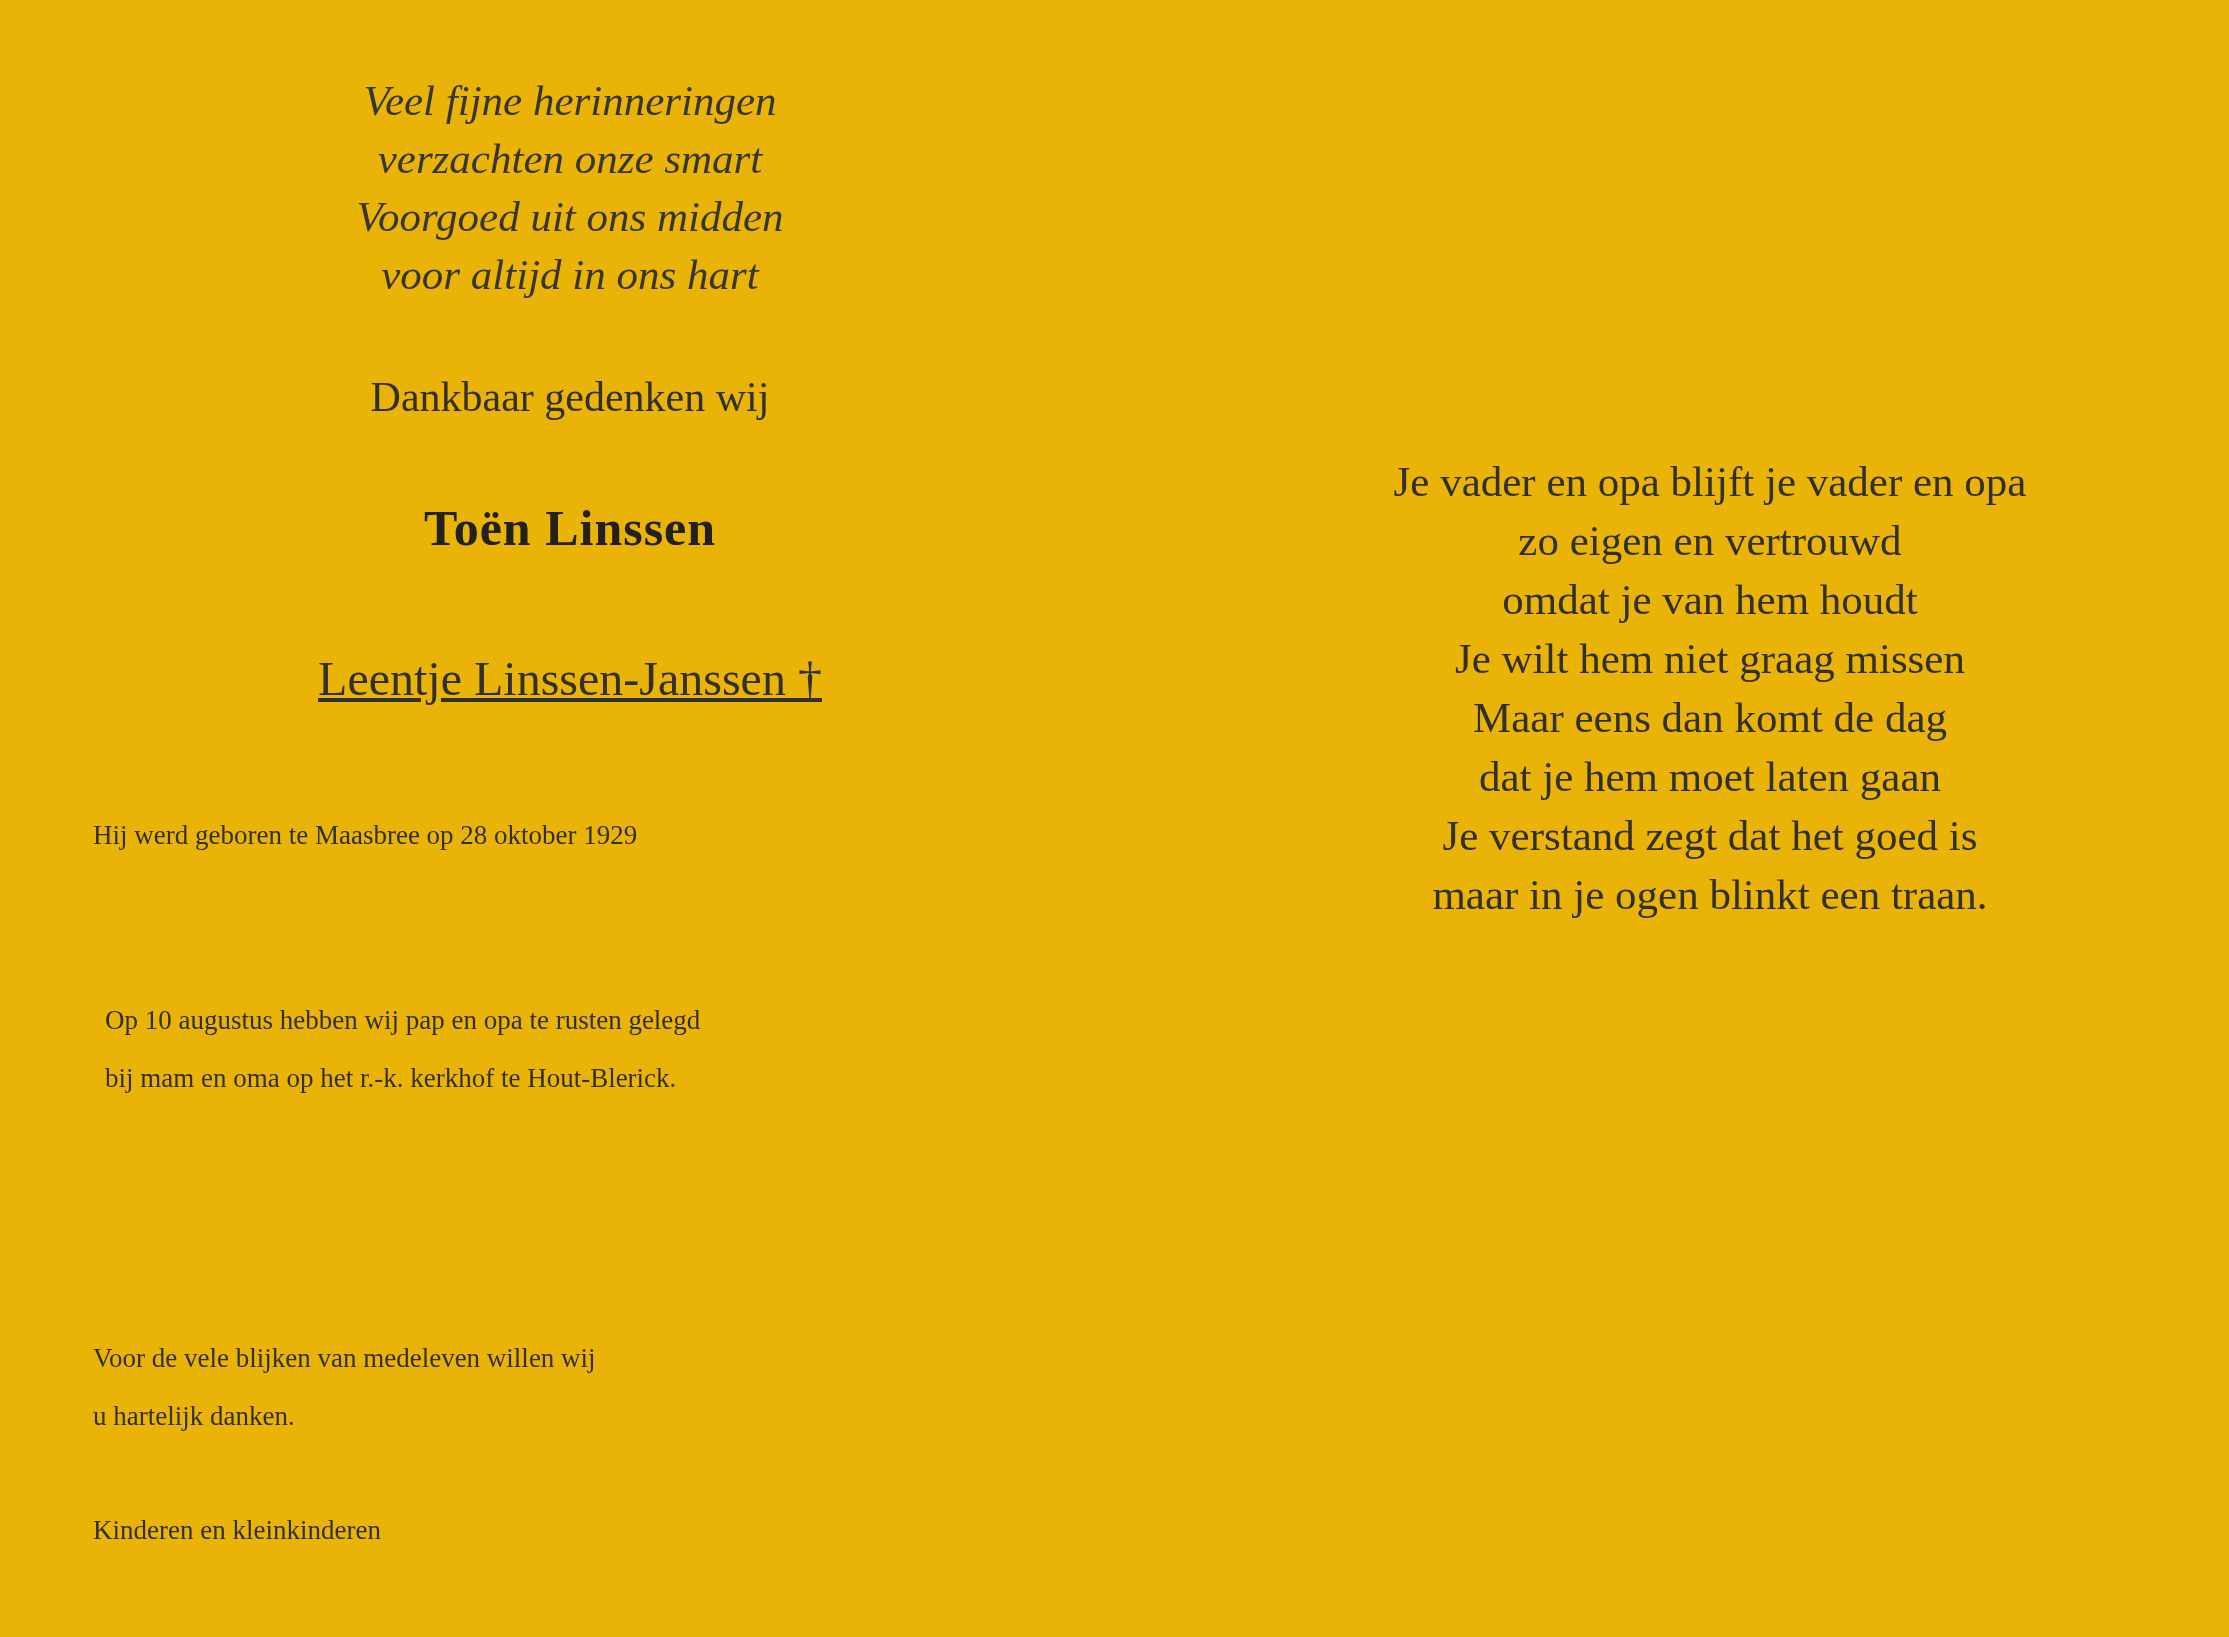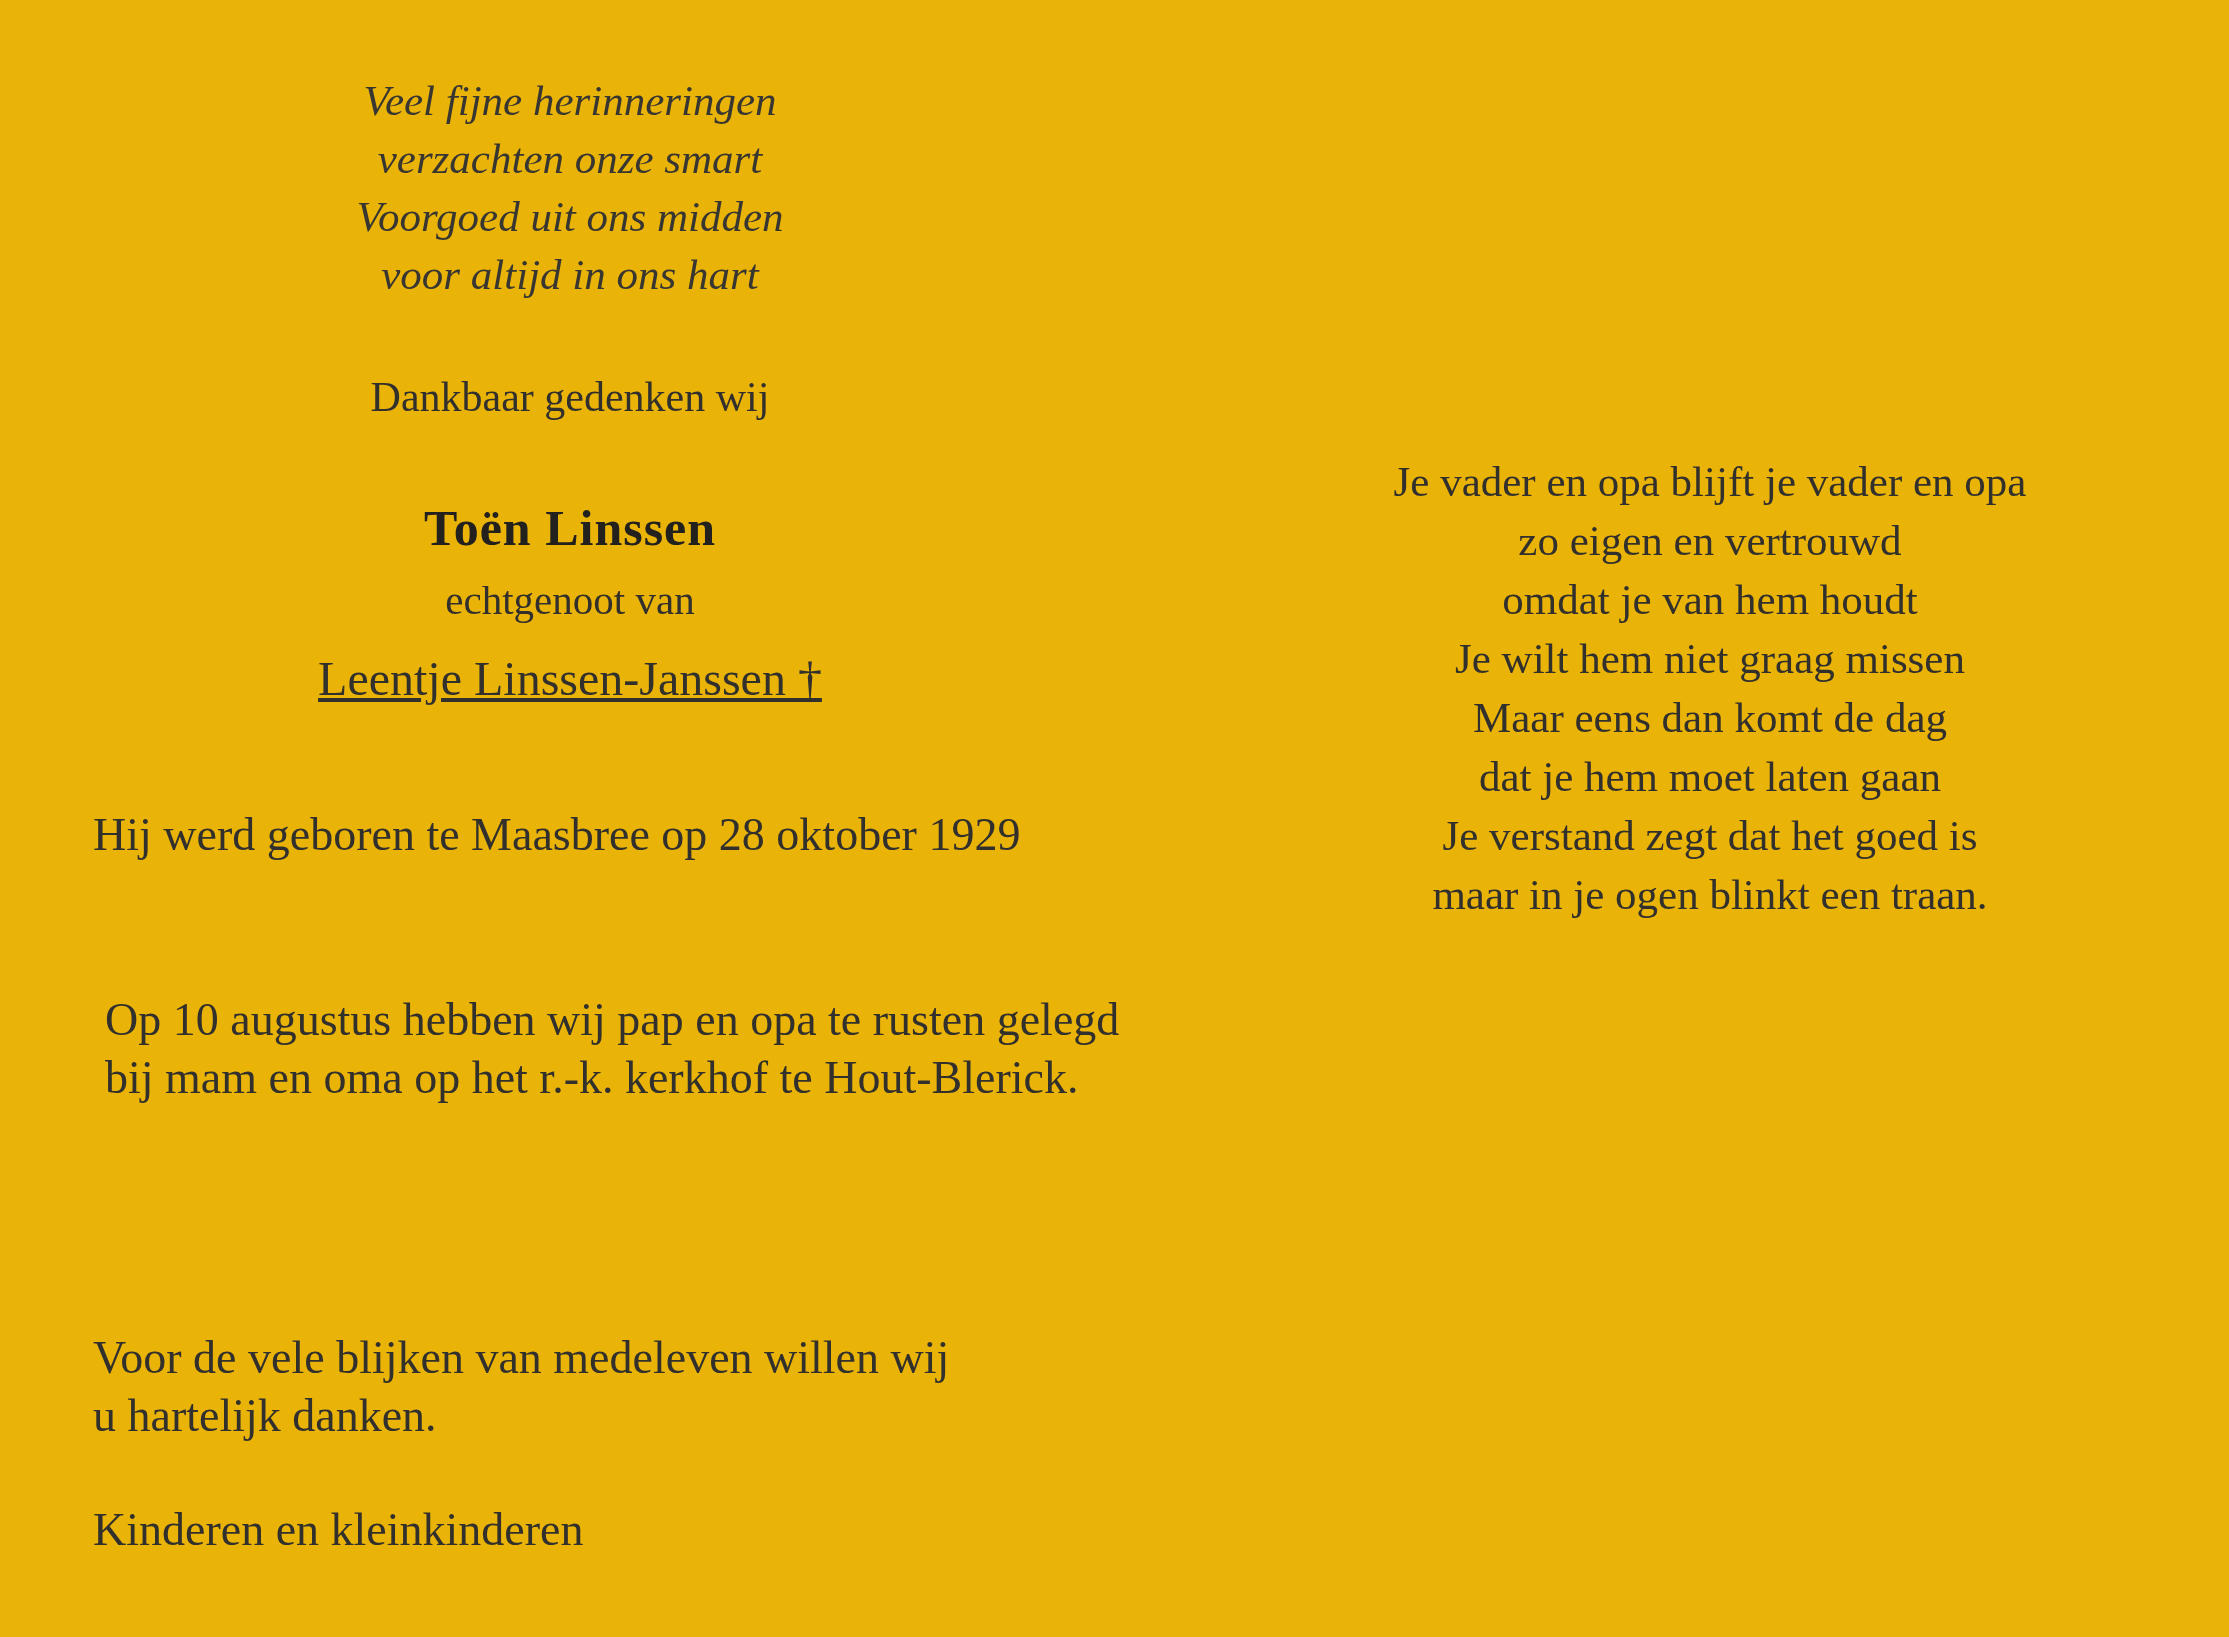--- a/index.html
+++ b/index.html
@@ -53,21 +53,21 @@
     font-size: 48px;
     line-height: 62px;
     text-decoration: underline;
   }
   
   .para {
     position: absolute;
     left: 93px;
     width: 1050px;
     text-align: left;
-    font-size: 46px;
+    font-size: 27px;
     line-height: 58px;
     font-family: Liberation Serif, serif;
   }
   .birth     { top: 806px; }
   .burial    { top: 991px; margin-left: 12px; }
   .thanks    { top: 1329px; }
   .signature { top: 1501px; }
   
   .verse-right {
     position: absolute;
@@ -89,21 +89,20 @@
     <div class="line">Veel fijne herinneringen</div>
     <div class="line">verzachten onze smart</div>
     <div class="line">Voorgoed uit ons midden</div>
     <div class="line">voor altijd in ons hart</div>
   </div>
 
   <div class="center-col intro">Dankbaar gedenken wij</div>
 
   <div class="center-col name">Toën Linssen</div>
 
-  <div class="center-col relation">echtgenoot van</div>
   <div class="center-col spouse">Leentje Linssen-Janssen †</div>
 
   <div class="para birth">
     <div class="line">Hij werd geboren te Maasbree op 28 oktober 1929</div>
   </div>
 
   <div class="para burial">
     <div class="line">Op 10 augustus hebben wij pap en opa te rusten gelegd</div>
     <div class="line">bij mam en oma op het r.-k. kerkhof te Hout-Blerick.</div>
   </div>

